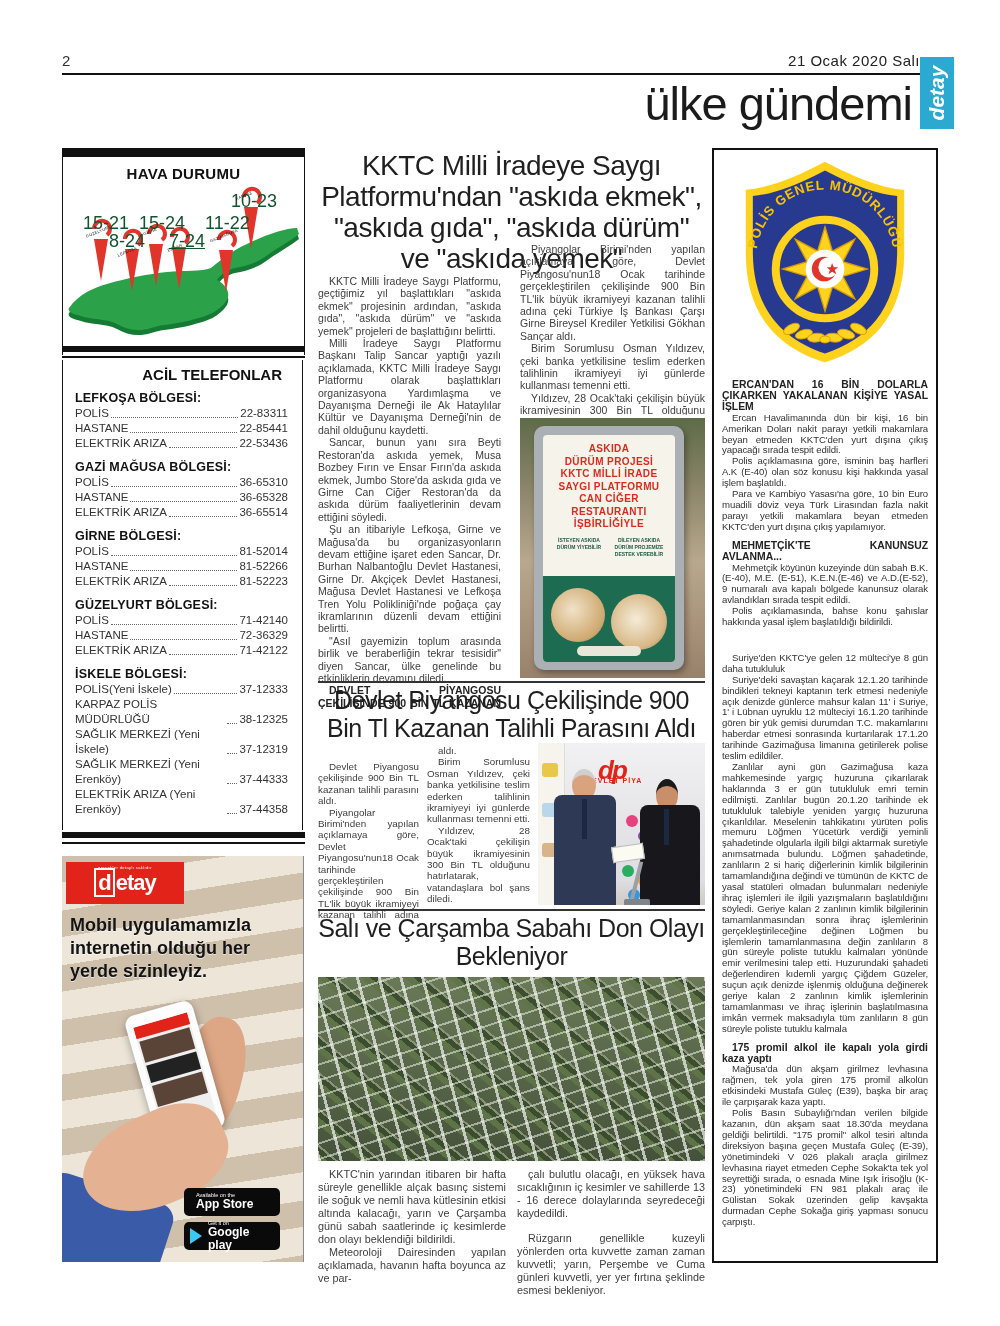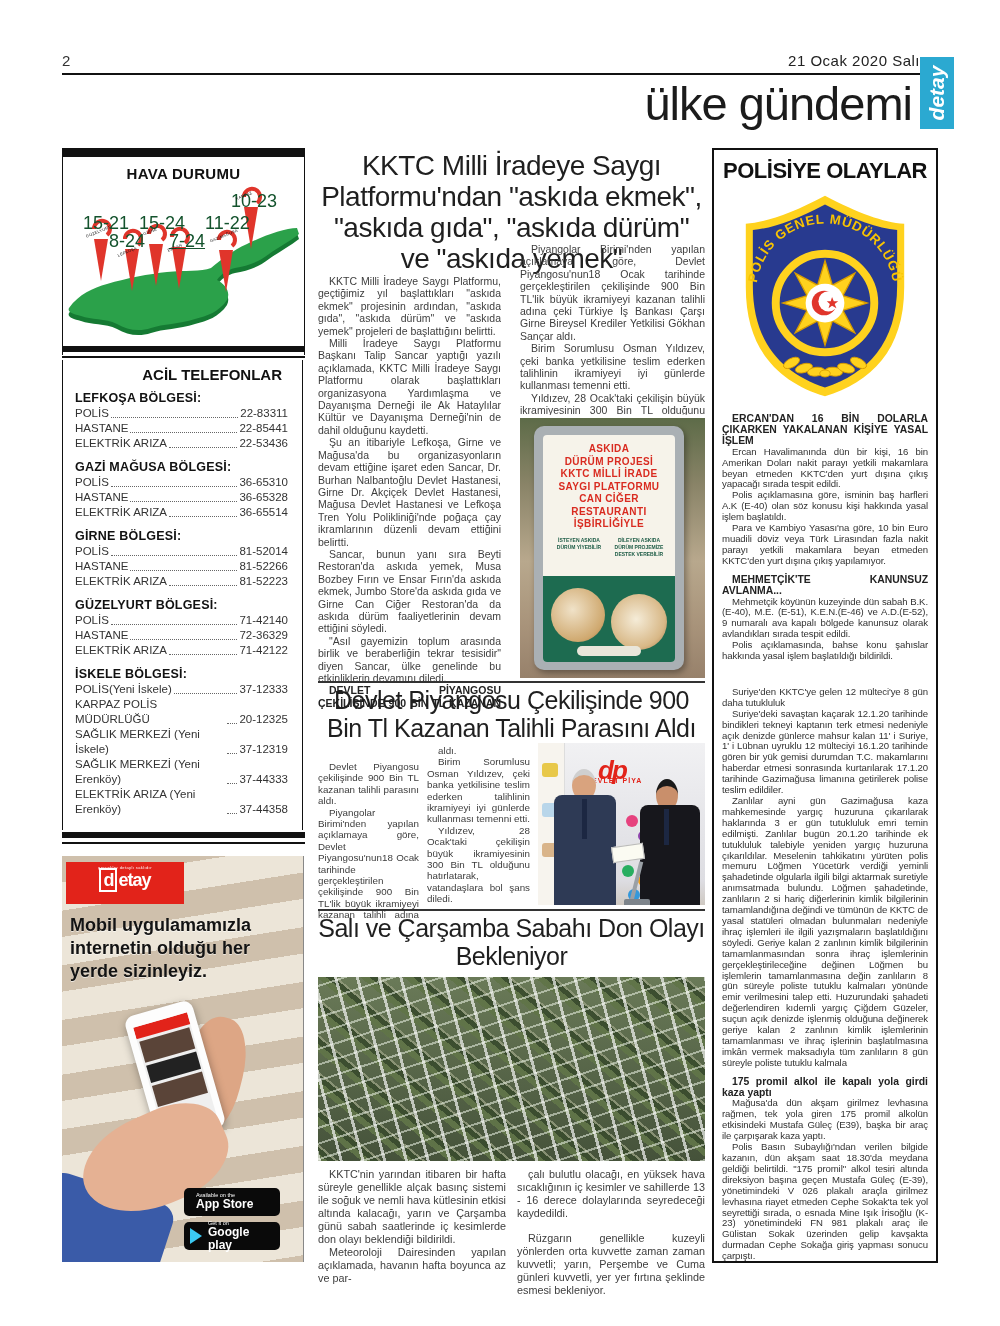--- a/index.html
+++ b/index.html
@@ -28,21 +28,21 @@
   .pghead{font-weight:bold;font-size:12.5px;color:#111;margin-bottom:1px;letter-spacing:.2px;}
   .prow{display:flex;align-items:flex-end;font-size:11.5px;line-height:15px;color:#333;}
   .plabel{white-space:normal;}
   .pdots{flex:1;min-width:10px;border-bottom:1.6px dotted #666;margin:0 2px 3px 2px;}
   .pnum{white-space:nowrap;}
   
   .ad{left:62px;top:856px;width:241px;height:406px;border-right:1px solid #888;overflow:hidden;
       background:repeating-linear-gradient(171deg,#cfc0ac 0 26px,#ece5d8 26px 54px);}
   .ad-logo{left:4px;top:6px;width:118px;height:42px;background:#E2231A;}
   .ad-tagline{width:100%;text-align:center;top:3px;font-size:4px;color:#fff;letter-spacing:.4px;}
-  .ad-logo-text{width:100%;text-align:center;top:8px;font-size:18px;font-weight:bold;color:#fff;letter-spacing:-1px;}
+  .ad-logo-text{width:100%;text-align:center;top:8px;font-size:22px;font-weight:bold;color:#fff;letter-spacing:-1px;}
   .ad-logo-text b{border:2px solid #fff;padding:0 2px;margin-right:1px;}
   .ad-head{left:8px;top:58px;width:228px;font-size:18px;line-height:23px;font-weight:bold;color:#131313;
       text-shadow:0 1px 0 rgba(255,255,255,.6);}
   .sleeve{left:-30px;top:330px;width:130px;height:120px;background:#3a5ba8;transform:rotate(18deg);border-radius:16px;}
   .hand1{left:18px;top:258px;width:150px;height:92px;background:#e5b193;border-radius:50% 40% 45% 55%;transform:rotate(-24deg);}
   .hand2{left:120px;top:160px;width:60px;height:120px;background:#dda685;border-radius:45%;transform:rotate(14deg);}
   .phone-shape{left:78px;top:150px;width:70px;height:132px;background:#fdfdfd;border-radius:10px;
       transform:rotate(-16deg);box-shadow:0 3px 8px rgba(0,0,0,.35);}
   .phone-screen{position:absolute;left:7px;top:12px;right:7px;bottom:14px;background:#efefef;overflow:hidden;}
   .ps-bar{height:12px;background:#E2231A;}
@@ -246,21 +246,21 @@
         <div class="pgroup">
           <div class="pghead">İSKELE BÖLGESİ:</div>
           <div class="prow">
             <span class="plabel">POLİS(Yeni İskele)</span>
             <span class="pdots"></span>
             <span class="pnum">37-12333</span>
           </div>
           <div class="prow">
             <span class="plabel">KARPAZ POLİS MÜDÜRLÜĞÜ</span>
             <span class="pdots"></span>
-            <span class="pnum">20-12325</span>
+            <span class="pnum">38-12325</span>
           </div>
           <div class="prow">
             <span class="plabel">SAĞLIK MERKEZİ (Yeni İskele)</span>
             <span class="pdots"></span>
             <span class="pnum">37-12319</span>
           </div>
           <div class="prow">
             <span class="plabel">SAĞLIK MERKEZİ (Yeni Erenköy)</span>
             <span class="pdots"></span>
             <span class="pnum">37-44333</span>
@@ -310,22 +310,22 @@
         <span class="big">Google play</span>
           </span>
       </div>
     </div>
   </div>
 
   <div class="abs headline a1-head">KKTC Milli İradeye Saygı Platformu'ndan "askıda ekmek", "askıda gıda", "askıda dürüm" ve "askıda yemek"</div>
   <div class="col a1-l">
       <p class="para">KKTC Milli İradeye Saygı Platformu, geçtiğimiz yıl başlattıkları "askıda ekmek" projesinin ardından, "askıda gıda", "askıda dürüm" ve "askıda yemek" projeleri de başlattığını belirtti.</p>
       <p class="para">Milli İradeye Saygı Platformu Başkanı Talip Sancar yaptığı yazılı açıklamada, KKTC Milli İradeye Saygı Platformu olarak başlattıkları organizasyona Yardımlaşma ve Dayanışma Derneği ile Ak Hataylılar Kültür ve Dayanışma Derneği'nin de dahil olduğunu kaydetti.</p>
+      <p class="para">Sancar, bunun yanı sıra Beyti Restoran'da askıda yemek, Musa Bozbey Fırın ve Ensar Fırın'da askıda ekmek, Jumbo Store'da askıda gıda ve Girne Can Ciğer Restoran'da da askıda dürüm faaliyetlerinin  devam ettiğini söyledi.</p>
       <p class="para">Şu an itibariyle Lefkoşa, Girne ve Mağusa'da bu organizasyonların devam ettiğine işaret eden Sancar, Dr. Burhan Nalbantoğlu Devlet Hastanesi, Girne Dr. Akçiçek Devlet Hastanesi, Mağusa Devlet Hastanesi ve Lefkoşa Tren Yolu Polikliniği'nde poğaça çay ikramlarının düzenli devam ettiğini belirtti.</p>
-      <p class="para">Sancar, bunun yanı sıra Beyti Restoran'da askıda yemek, Musa Bozbey Fırın ve Ensar Fırın'da askıda ekmek, Jumbo Store'da askıda gıda ve Girne Can Ciğer Restoran'da da askıda dürüm faaliyetlerinin  devam ettiğini söyledi.</p>
       <p class="para">"Asıl gayemizin toplum arasında birlik ve beraberliğin tekrar tesisidir" diyen Sancar, ülke genelinde bu etkinliklerin devamını diledi.</p>
       <div class="sub-head">DEVLET PİYANGOSU ÇEKİLİŞİNDE 900 BİN TL KAZANAN TALİHLİ PARASINI ALDI</div>
     </div>
   <div class="col a1-r">
       <p class="para">Piyangolar Birimi'nden yapılan açıklamaya göre, Devlet Piyangosu'nun18 Ocak tarihinde gerçekleştirilen çekilişinde 900 Bin TL'lik büyük ikramiyeyi kazanan talihli adına çeki Türkiye İş Bankası Çarşı Girne Bireysel Krediler Yetkilisi Gökhan Sançar aldı.</p>
       <p class="para">Birim Sorumlusu Osman Yıldızev, çeki banka yetkilisine teslim ederken talihlinin ikramiyeyi iyi günlerde kullanması temenni etti.</p>
       <p class="para">Yıldızev, 28 Ocak'taki çekilişin büyük ikramiyesinin 300 Bin TL olduğunu hatırlatarak, vatandaşlara bol şans diledi.</p>
     </div>
 
   <div class="abs poster">
@@ -401,21 +401,20 @@
   <div class="col a3-a">
       <p class="para">KKTC'nin yarından itibaren bir hafta süreyle genellikle alçak basınç sistemi ile soğuk ve nemli hava kütlesinin etkisi altında kalacağı, yarın ve Çarşamba günü sabah saatlerinde iç kesimlerde don olayı beklendiği bildirildi.</p>
       <p class="para">Meteoroloji Dairesinden yapılan açıklamada, havanın hafta boyunca az ve par-</p>
     </div>
   <div class="col a3-b">
       <p class="para">çalı bulutlu olacağı, en yüksek hava sıcaklığının iç kesimler ve sahillerde 13 - 16 derece dolaylarında seyredeceği kaydedildi.</p>
       <p class="para spaced">Rüzgarın genellikle kuzeyli yönlerden orta kuvvette zaman zaman kuvvetli; yarın, Perşembe ve Cuma günleri kuvvetli, yer yer fırtına şeklinde esmesi bekleniyor.</p>
     </div>
 
   <div class="abs police-box">
-    <div class="pol-title">POLİSİYE OLAYLAR</div>
     <div class="badge-wrap">
       <svg width="176" height="212" viewBox="0 0 200 240">
         <path d="M100,6 C138,26 166,36 190,38 L190,110 C190,182 152,218 100,234 C48,218 10,182 10,110 L10,38 C34,36 62,26 100,6 Z" fill="#FFD21E"></path>
         <path d="M100,16 C134,34 160,43 182,45 L182,108 C182,174 148,208 100,224 C52,208 18,174 18,108 L18,45 C40,43 66,34 100,16 Z" fill="#283A8F"></path>
         <defs>
             <path id="arcp" d="M30,150 A78,78 0 1 1 170,150"></path>
           </defs>
         <text font-family="Liberation Sans,sans-serif" font-size="15" font-weight="bold" fill="#F8C301" letter-spacing="1">
           <textPath href="#arcp" startOffset="50%" text-anchor="middle">POLİS GENEL MÜDÜRLÜĞÜ</textPath>
         </text>

